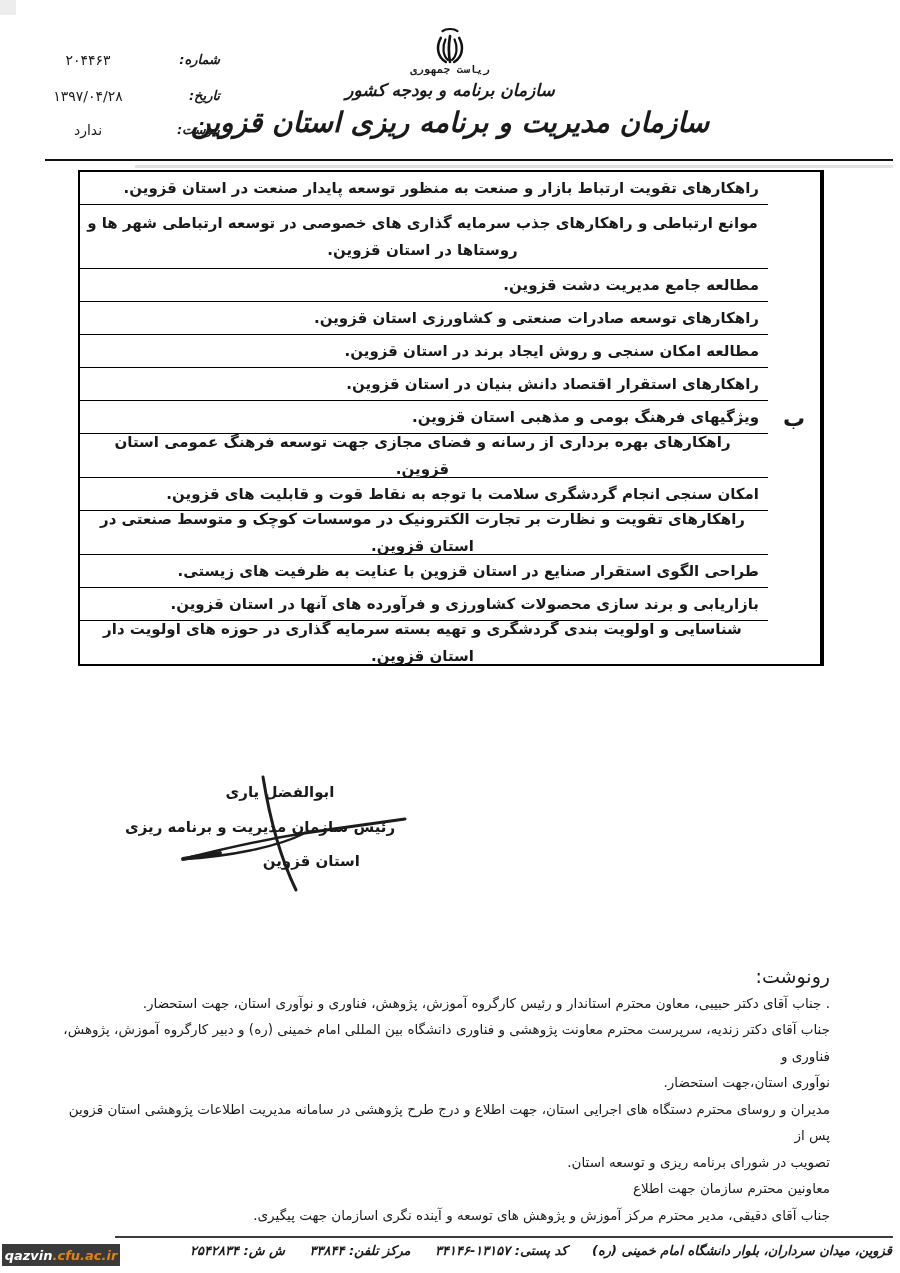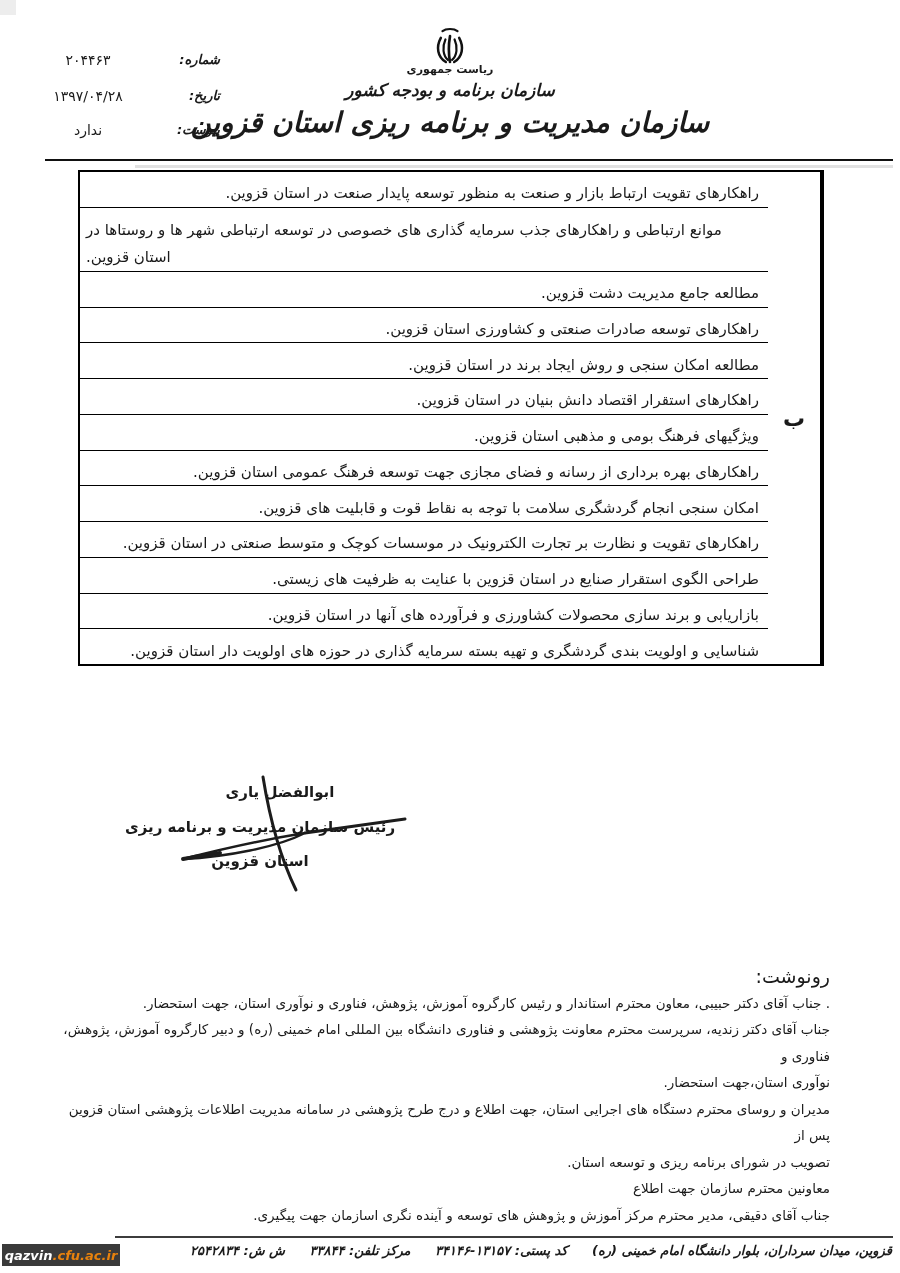--- a/index.html
+++ b/index.html
@@ -4,48 +4,48 @@
 <style>
   html,body{margin:0;padding:0;background:#fff;}
   .page{
     position:relative;width:900px;height:1273px;background:#ffffff;
     font-family:"DejaVu Sans",sans-serif;color:#1a1a1a;overflow:hidden;
   }
   .abs{position:absolute;}
   
   .corner-artifact{left:0;top:0;width:16px;height:15px;background:#ededed;}
   .emblem{left:0;right:0;top:27px;text-align:center;}
-  .hdr-presidency{left:0;right:0;top:63px;text-align:center;font-size:11px;font-weight:bold;}
+  .hdr-presidency{left:0;right:0;top:63px;text-align:center;font-size:11px;font-weight:bold;font-family:Liberation Mono, monospace;}
   .hdr-pbo{left:0;right:0;top:80px;text-align:center;font-size:17px;font-weight:bold;font-style:italic;}
   .hdr-main{left:0;right:0;top:106px;text-align:center;font-size:28px;font-weight:bold;font-style:italic;letter-spacing:-0.5px;}
   .meta-label{left:150px;width:70px;text-align:right;font-size:13px;font-style:italic;font-weight:bold;}
   .meta-value{left:38px;width:100px;text-align:center;font-size:14px;}
   .hdr-rule{left:45px;top:159px;width:848px;height:2px;background:#111;}
   .hdr-rule-shadow{left:135px;top:165px;width:758px;height:3px;background:#c8c8c8;opacity:.55;}
   
   .topic-table{
     left:78px;top:170px;width:746px;height:496px;border:2px solid #000;
     display:flex;flex-direction:row;box-sizing:border-box;background:#fff;
   }
   .group-cell{
     width:54px;border-right:2px solid #000;display:flex;align-items:center;justify-content:center;
     font-size:22px;font-weight:bold;box-sizing:border-box;
   }
   .table-rows{flex:1;display:flex;flex-direction:column;}
   .trow{
     min-height:33px;box-sizing:border-box;border-bottom:1.5px solid #000;
-    display:flex;align-items:center;direction:rtl;text-align:left;
-    padding:11px 9px 2px 6px;font-size:15px;font-weight:normal;line-height:27px;
+    display:flex;align-items:center;direction:rtl;text-align:center;
+    padding:2px 9px 2px 6px;font-size:15px;font-weight:bold;line-height:27px;
   }
   .trow:last-child{border-bottom:none;}
   .trow:nth-child(2){min-height:64px;}
   
   .sig-name{left:160px;width:240px;top:783px;text-align:center;font-size:15px;font-weight:bold;}
   .sig-title1{left:110px;width:300px;top:818px;text-align:center;font-size:15px;font-weight:bold;}
-  .sig-title2{left:160px;width:200px;top:852px;text-align:center;font-size:15px;font-weight:bold;}
+  .sig-title2{left:160px;width:200px;top:852px;text-align:right;font-size:15px;font-weight:bold;}
   .sig-scrawl{left:160px;top:763px;}
   
   .cc{left:60px;top:963px;width:770px;direction:rtl;text-align:right;font-size:13.5px;line-height:26.5px;}
   .cc .cc-heading{font-size:19px;}
   
   .footer-rule{left:115px;top:1236px;width:778px;height:2px;background:#3c3c3c;}
   .footer-line{
     left:190px;right:8px;top:1243px;display:flex;direction:rtl;justify-content:space-between;
     font-size:13px;font-weight:bold;font-style:italic;align-items:center;
   }

